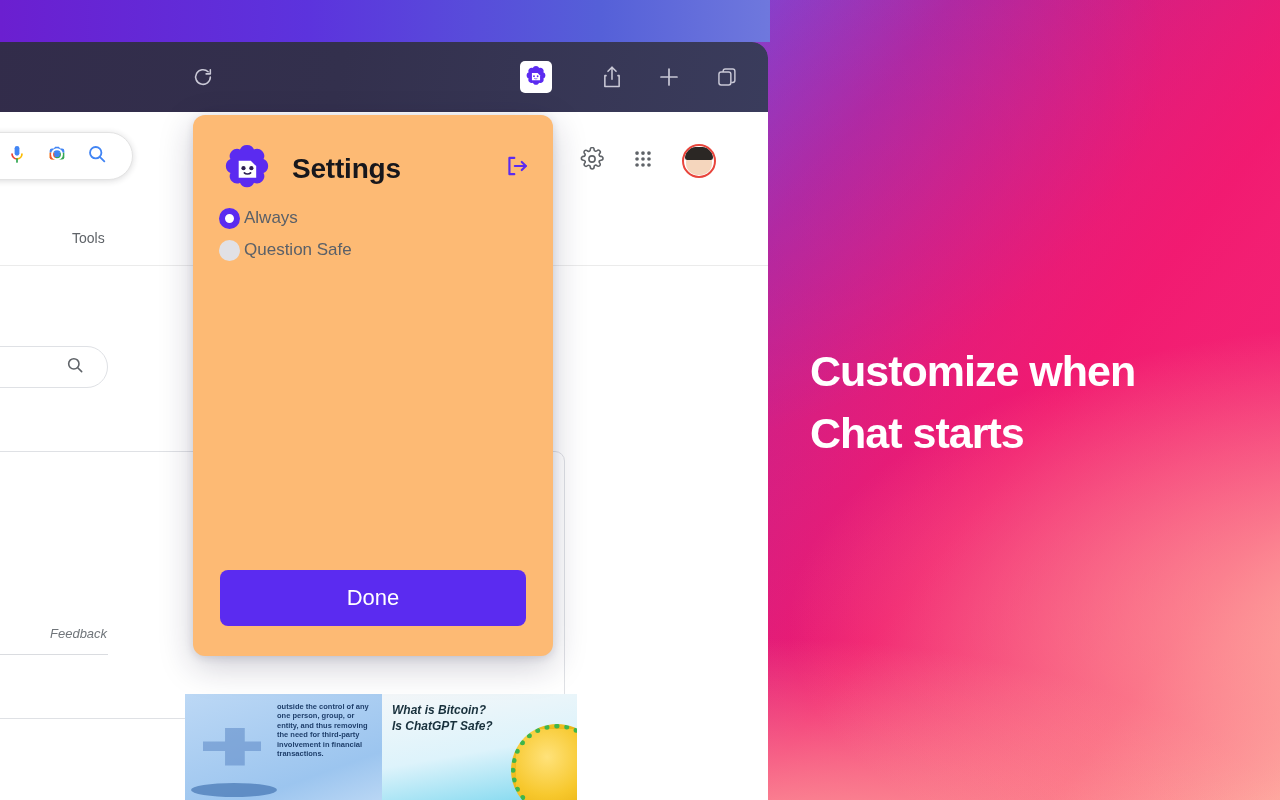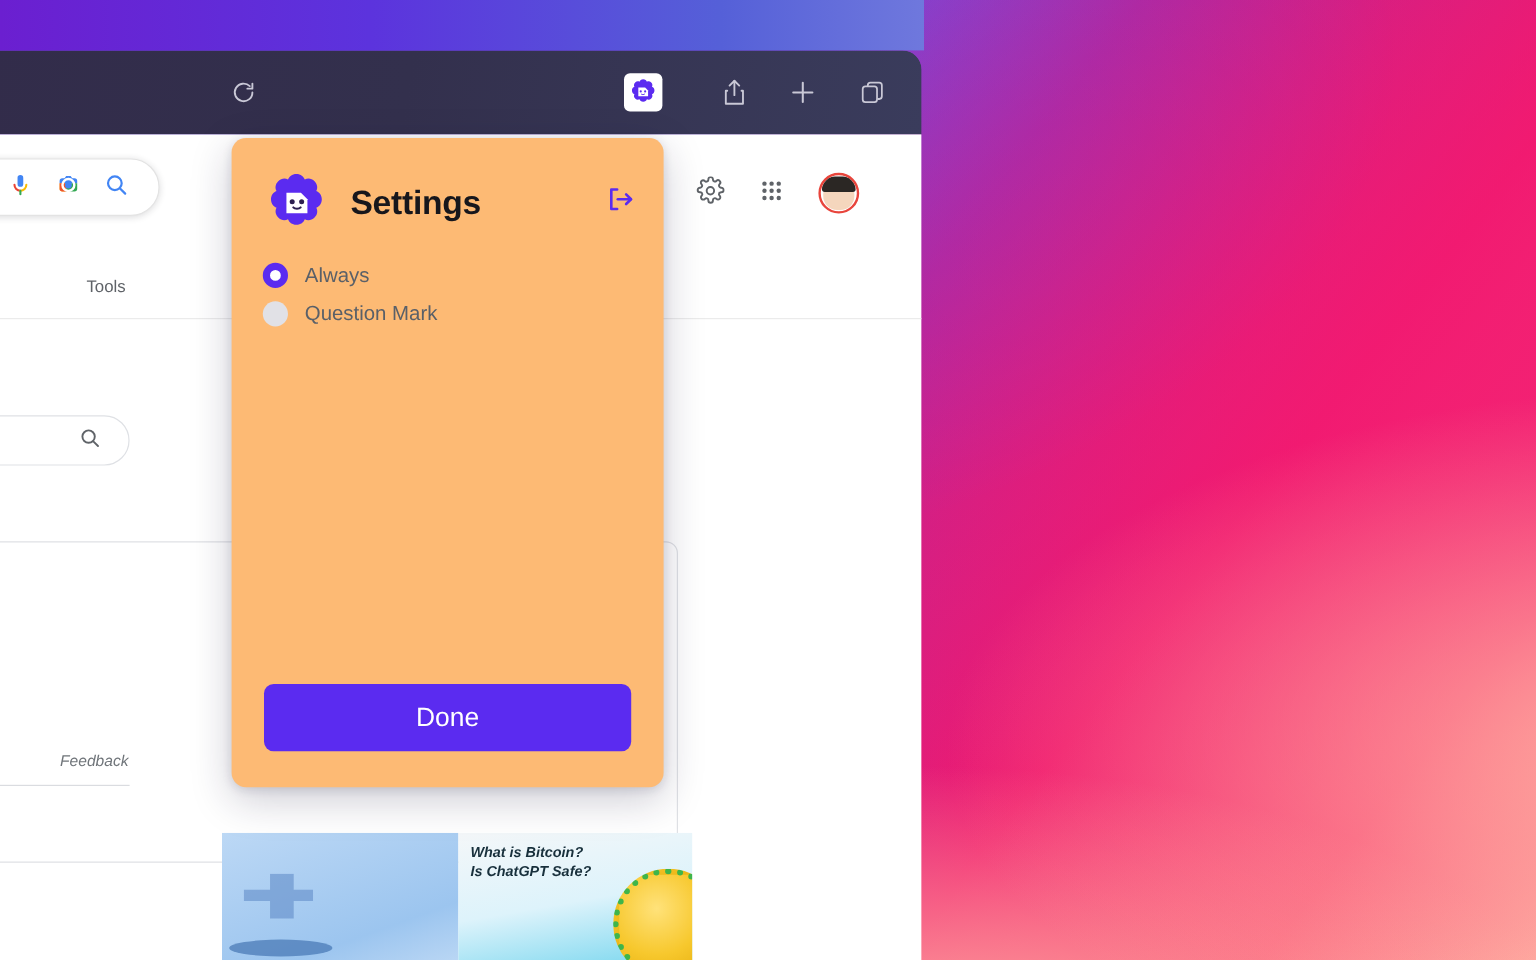--- a/index.html
+++ b/index.html
@@ -174,21 +174,21 @@
   .sp-logout {
     position:absolute; right:23px; top:38px;
     width:26px; height:26px; color:#5b2bf0; cursor:pointer;
   }
   .sp-section-title {
     margin:22px 26px 0 26px;
     font-size:20px; font-weight:bold; color:#4a4f58; letter-spacing:-.1px;
   }
   .radio-list { margin:11px 26px 0 26px; }
   .radio-row {
-    display:flex; align-items:flex-end; gap:14px;
+    display:flex; align-items:flex-start; gap:4px;
     height:32px; cursor:pointer;
   }
   .radio-dot {
     width:21px; height:21px; border-radius:50%;
     background:#e1e1e6; flex:0 0 21px;
   }
   .radio-dot.selected {
     background:#fff; border:6px solid #5b2bf0;
   }
   .radio-label { font-size:17px; color:#5a6068; }
@@ -335,20 +335,21 @@
           <div>its of currency are</div>
           <div>ates</div>
         </div>
 
         <div class="feedback-link">Feedback</div>
         <div class="feedback-rule"></div>
 
         <div class="img-grid">
           <div class="thumb t1">
             <div class="t1-ellipse"></div>
+            <div class="t1-text">outside the control of any one person, group, or entity, and thus removing the need for third-party involvement in financial transactions.</div>
 
           </div>
           <div class="thumb t2">
             <div class="t2-title">
               <div>What is Bitcoin?</div>
               <div>Is ChatGPT Safe?</div>
             </div>
             <div class="t2-coin"></div>
           </div>
 
@@ -379,23 +380,27 @@
     </div>
 
 
     <div class="radio-list">
       <div class="radio-row">
         <span class="radio-dot selected"></span>
         <span class="radio-label">Always</span>
       </div>
       <div class="radio-row">
         <span class="radio-dot"></span>
-        <span class="radio-label">Question Mark</span>
+        <span class="radio-label">Question Safe</span>
       </div>
     </div>
 
     <div class="sp-footer">
       <button class="done-btn">Done</button>
     </div>
   </div>
 
+  <div class="promo">
+    <div>Customize when</div>
+    <div>Chat starts</div>
+  </div>
 
 </div>
 
 </body></html>

